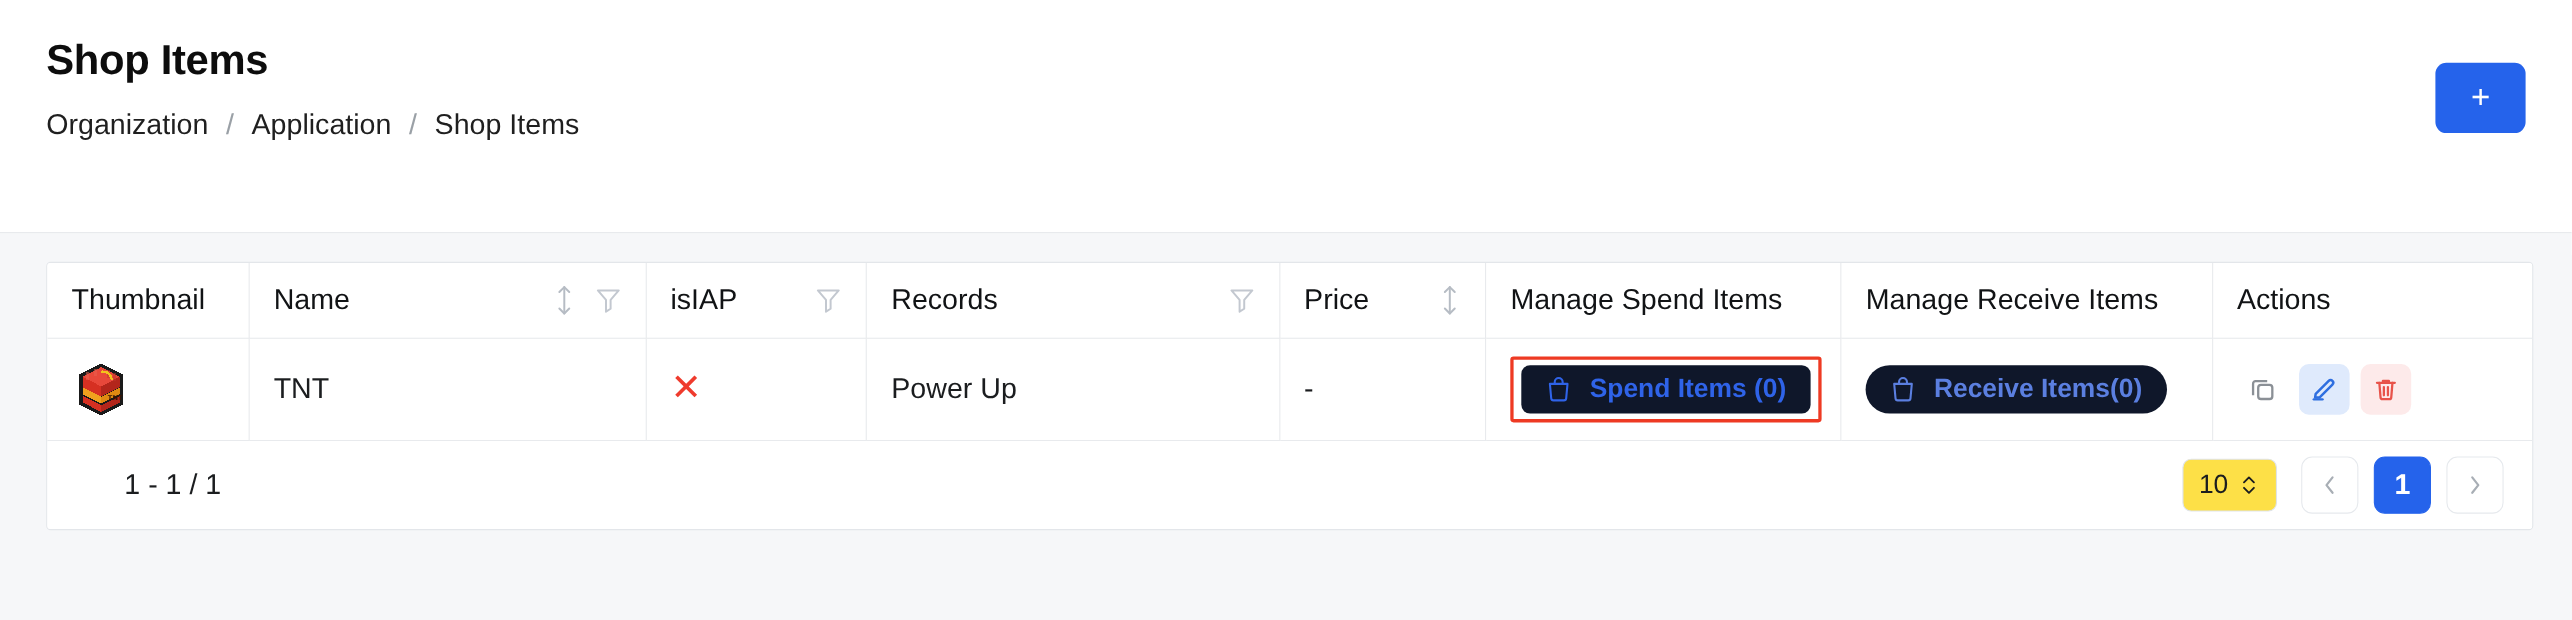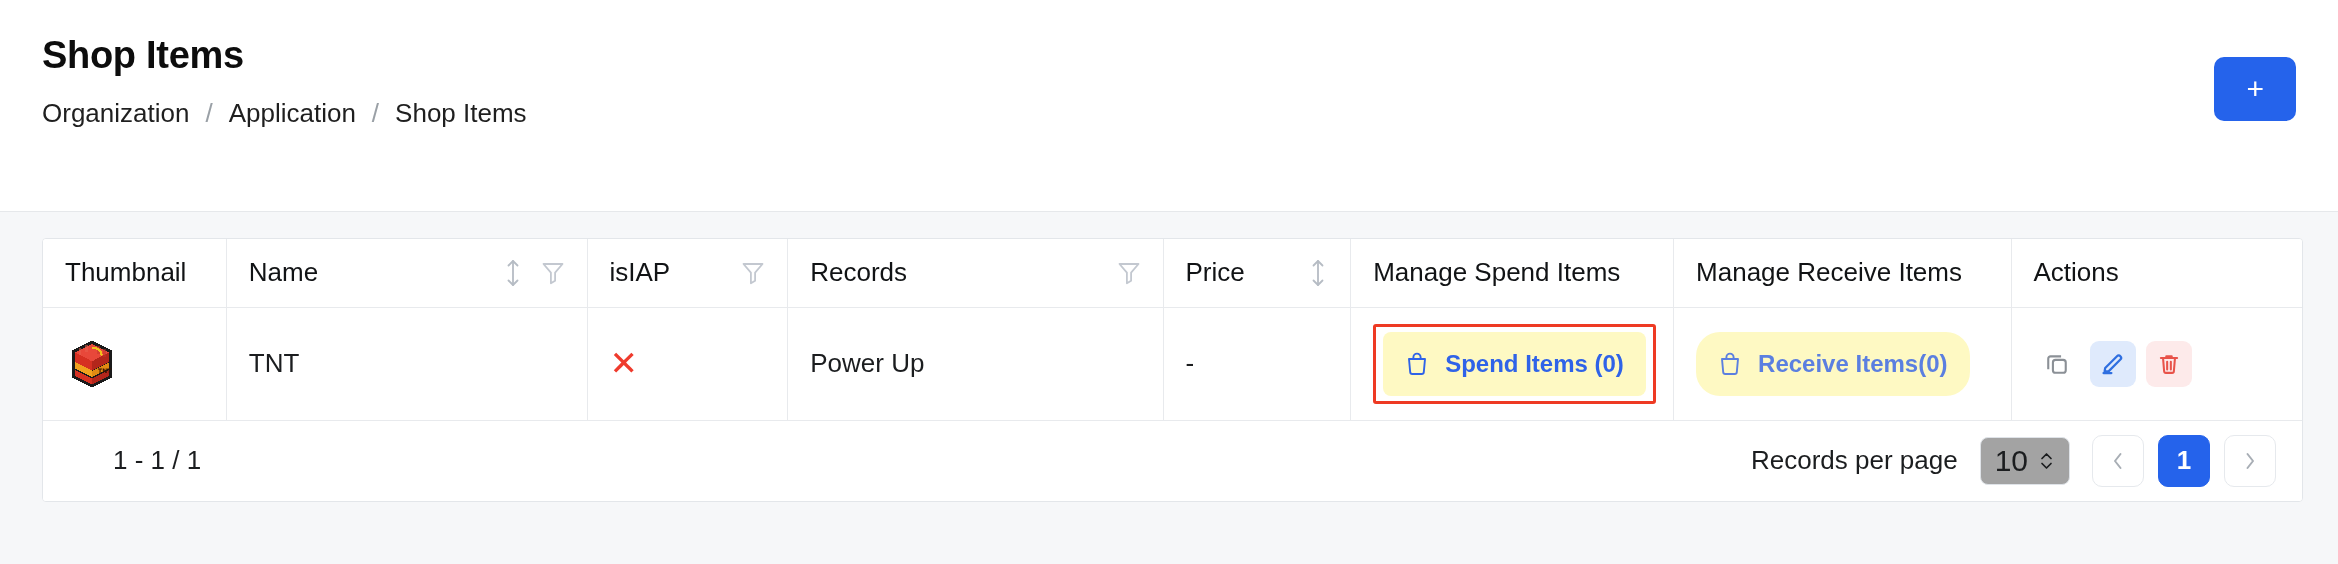--- a/index.html
+++ b/index.html
@@ -156,25 +156,25 @@
     font-weight: 400;
   }
 
   .dash { color: #1b1d1f; font-size: 26px; }
 
   
   .pill {
     display: inline-flex;
     align-items: center;
     gap: 16px;
-    height: 64px;
+    height: 44px;
     padding: 0 22px;
     border: none;
     border-radius: 8px;
-    background: #fef9c3;
+    background: #0f172a;
     color: #2f63e8;
     font-family: "Liberation Sans", sans-serif;
     font-size: 24px;
     font-weight: 700;
     cursor: pointer;
     white-space: nowrap;
   }
   .pill.muted { color: #5b7fe0; border-radius: 24px; }
 
   .spend-wrap {
@@ -220,27 +220,27 @@
     align-items: center;
     gap: 22px;
   }
   .rpp-label { font-size: 26px; color: #1b1d1f; }
 
   .rpp-select {
     height: 48px;
     min-width: 86px;
     border: 1px solid #dfe3e8;
     border-radius: 8px;
-    background: #a3a3a3;
+    background: #fde047;
     display: inline-flex;
     align-items: center;
     justify-content: flex-start;
     gap: 10px;
     padding: 0 14px;
-    font-size: 30px;
+    font-size: 24px;
     color: #1b1d1f;
     cursor: pointer;
   }
 
   .pg-btn {
     width: 52px;
     height: 52px;
     border: 1px solid #e6e9ed;
     border-radius: 10px;
     background: #ffffff;
@@ -485,21 +485,20 @@
           </td>
 
         </tr>
       </tbody>
     </table>
 
     <div class="table-footer">
       <span class="rec-count">1 - 1 / 1</span>
 
       <div class="footer-right">
-        <span class="rpp-label">Records per page</span>
 
         <div class="rpp-select">
           <span>10</span>
           <span class="ico">
             <svg width="17" height="24" viewBox="0 0 16 24" fill="none" stroke="#1b1d1f" stroke-width="1.7" stroke-linecap="round" stroke-linejoin="round">
               <path d="M3.5 9.5L8 5l4.5 4.5"></path>
                 <path d="M3.5 14.5L8 19l4.5-4.5"></path>
             </svg>
           </span>
         </div>

